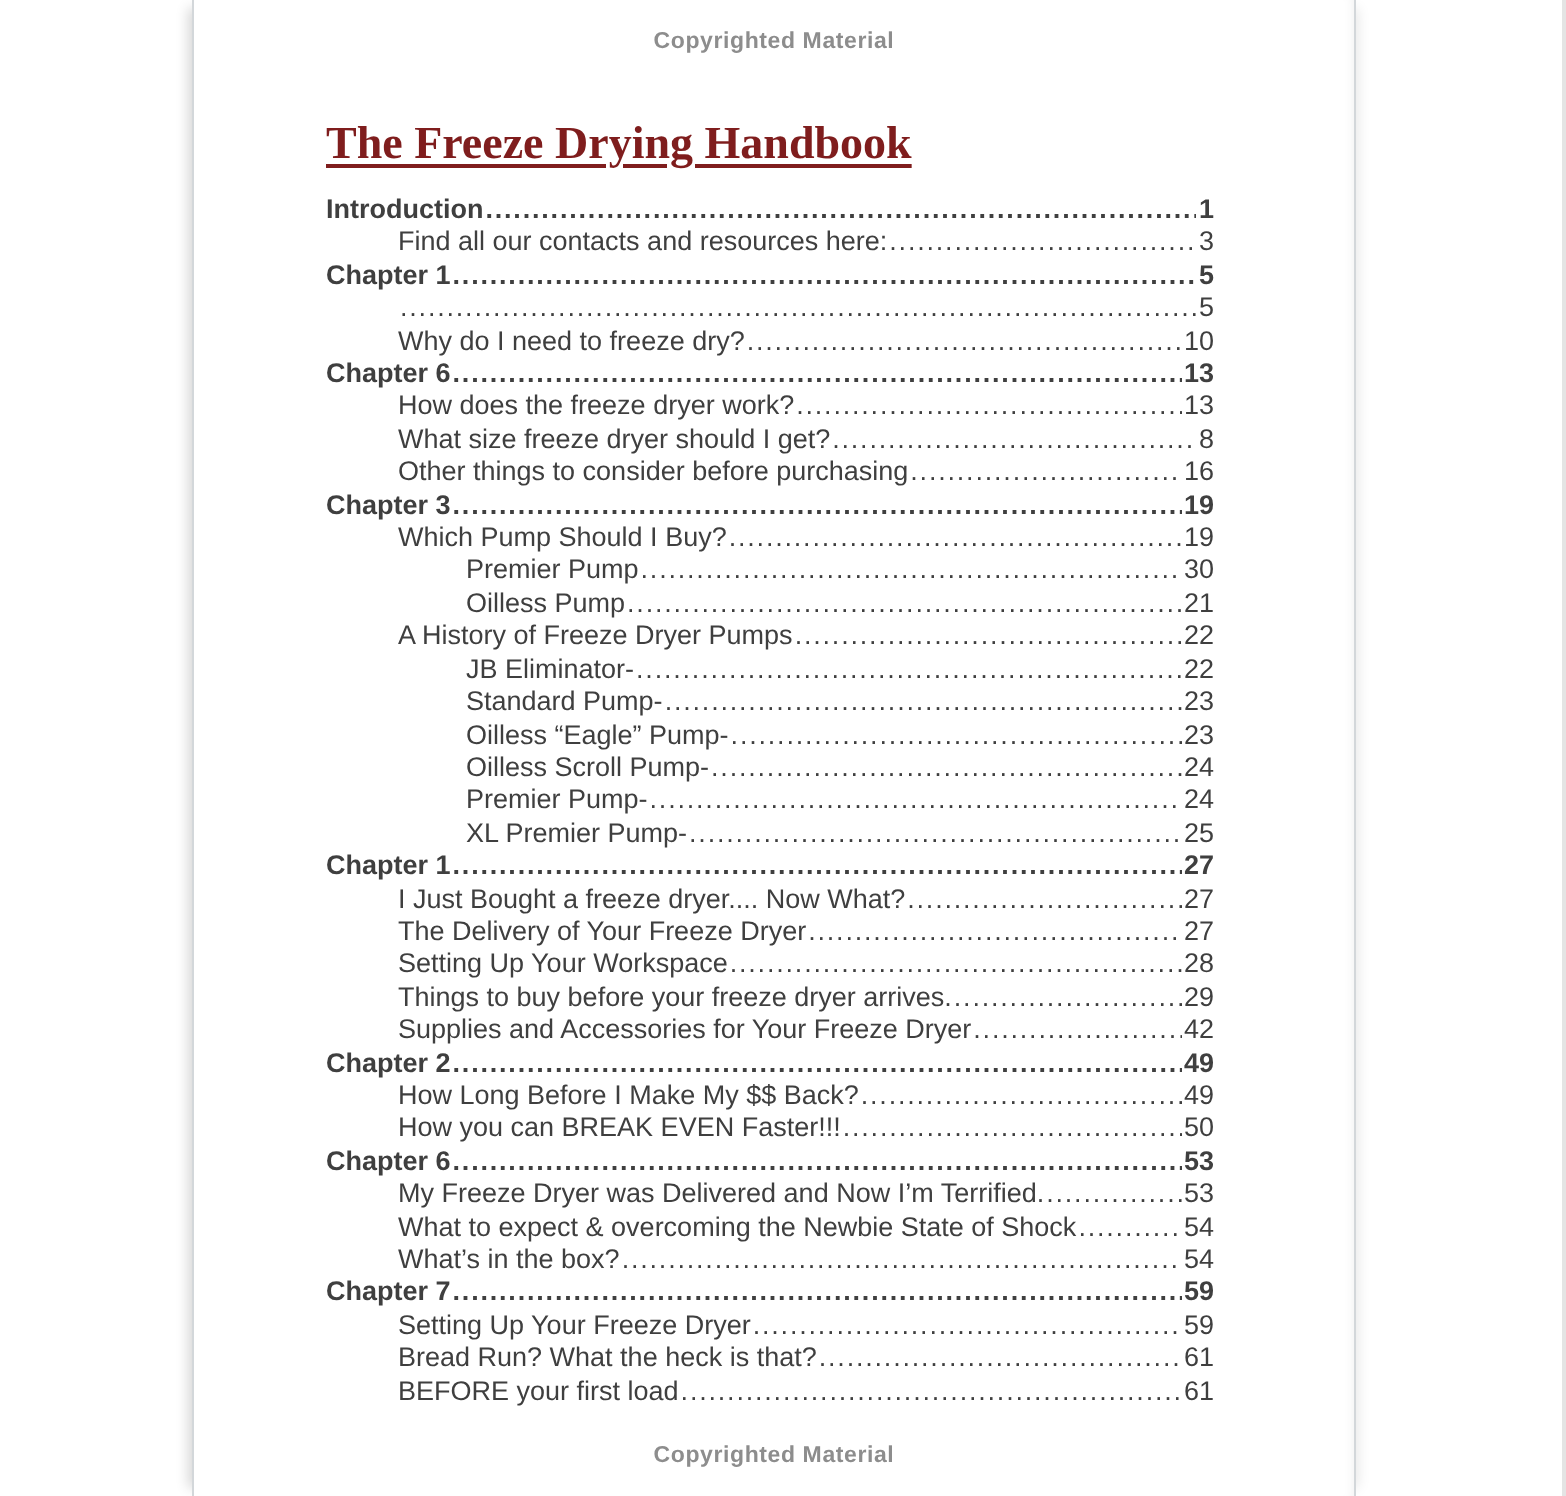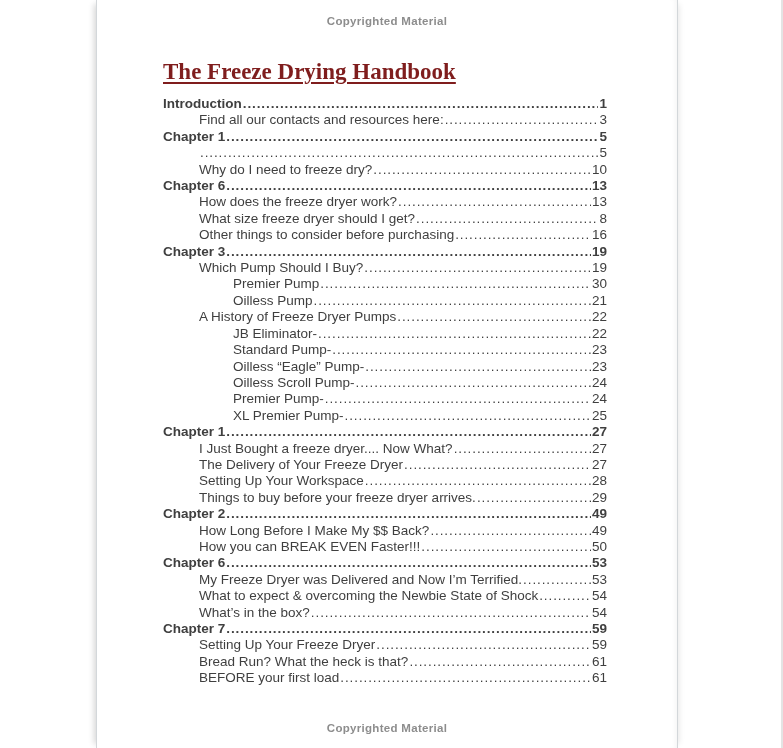--- a/index.html
+++ b/index.html
@@ -217,20 +217,25 @@
           <div class="toc-row lvl1">
             <span class="label">Setting Up Your Workspace</span>
             <span class="dots"></span>
             <span class="num">28</span>
           </div>
           <div class="toc-row lvl1">
             <span class="label">Things to buy before your freeze dryer arrives.</span>
             <span class="dots"></span>
             <span class="num">29</span>
           </div>
+          <div class="toc-row lvl1">
+            <span class="label">Supplies and Accessories for Your Freeze Dryer</span>
+            <span class="dots"></span>
+            <span class="num">42</span>
+          </div>
           <div class="toc-row lvl0 bold">
             <span class="label">Chapter 2</span>
             <span class="dots"></span>
             <span class="num">49</span>
           </div>
           <div class="toc-row lvl1">
             <span class="label">How Long Before I Make My $$ Back?</span>
             <span class="dots"></span>
             <span class="num">49</span>
           </div>

